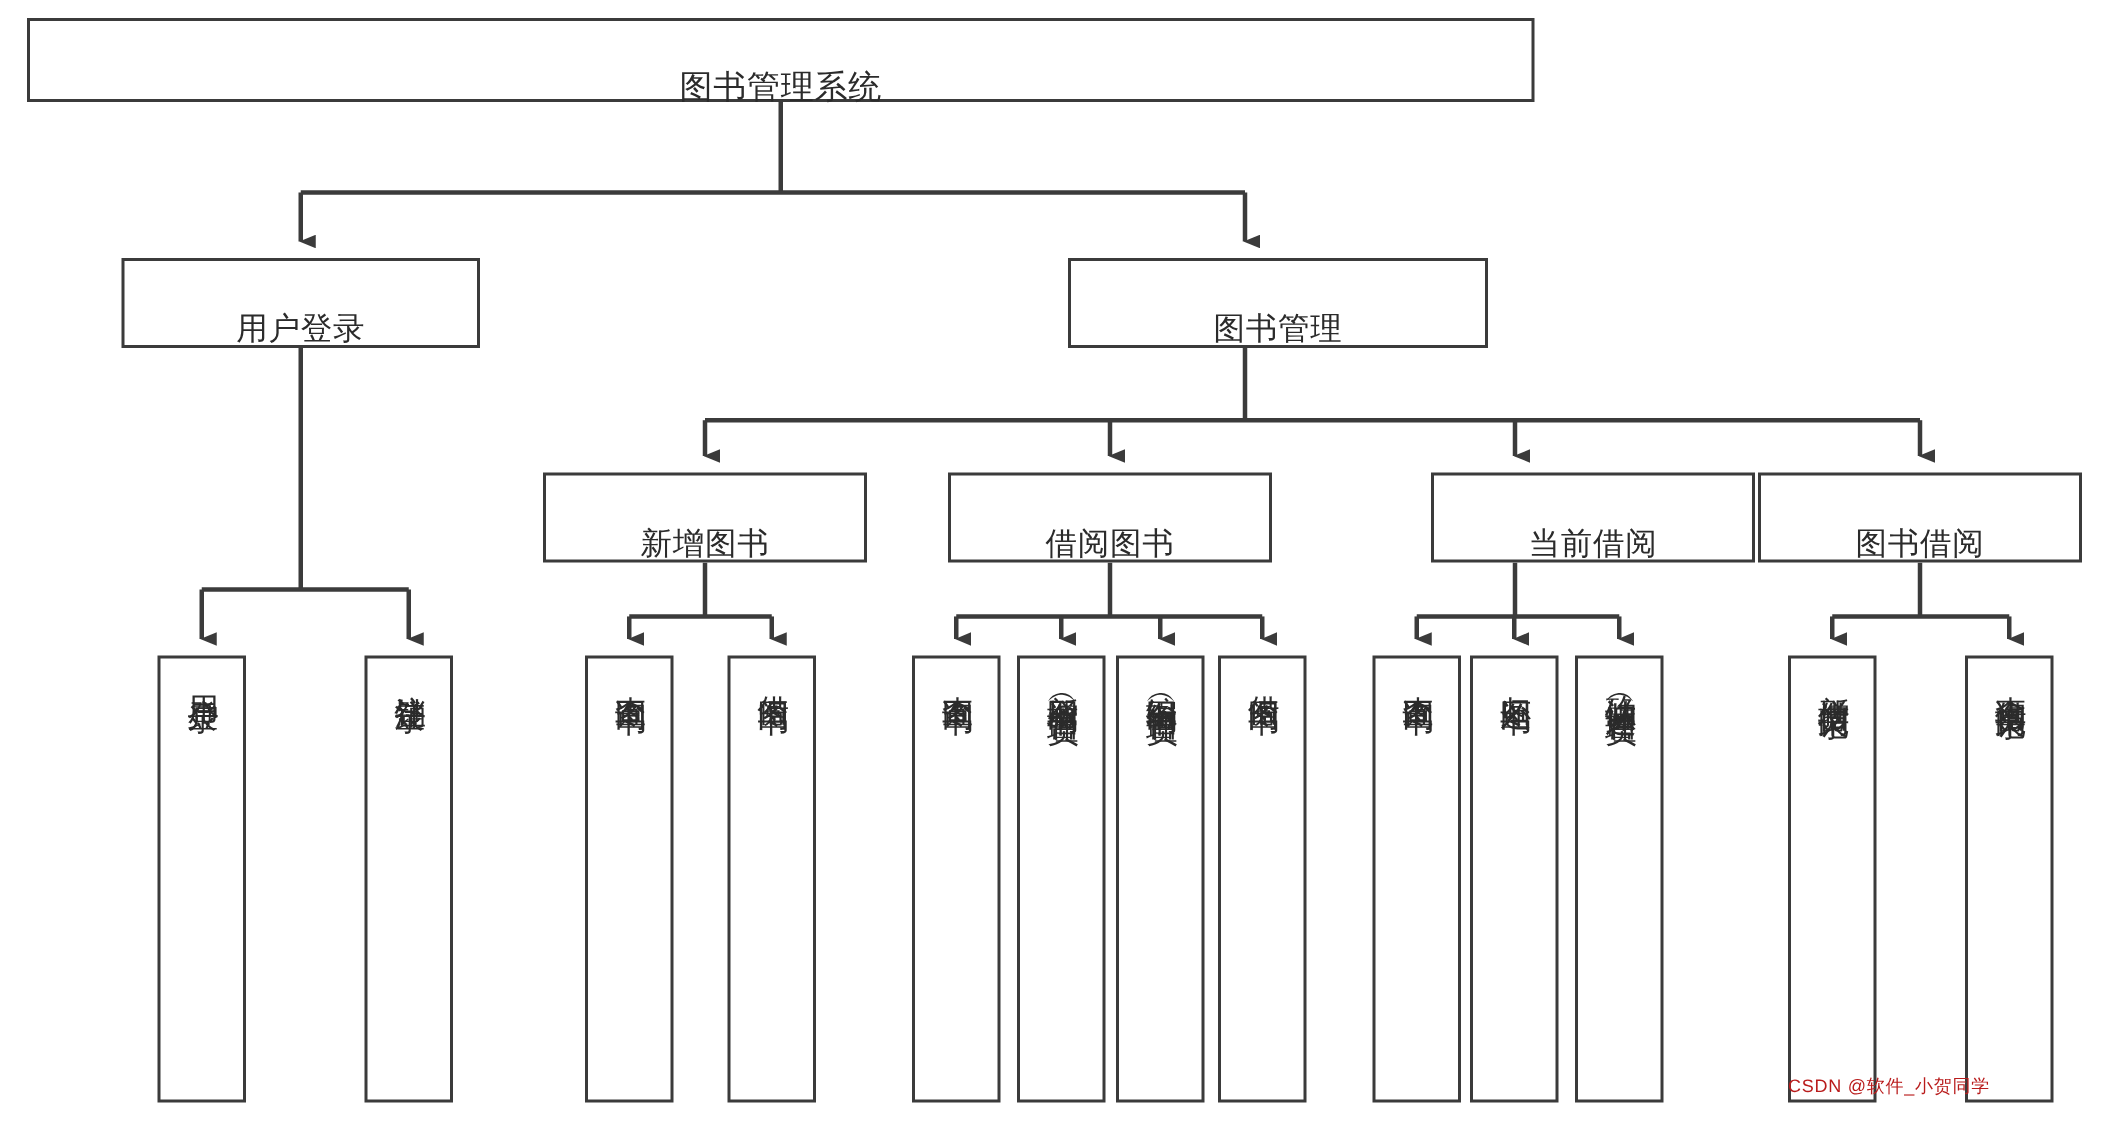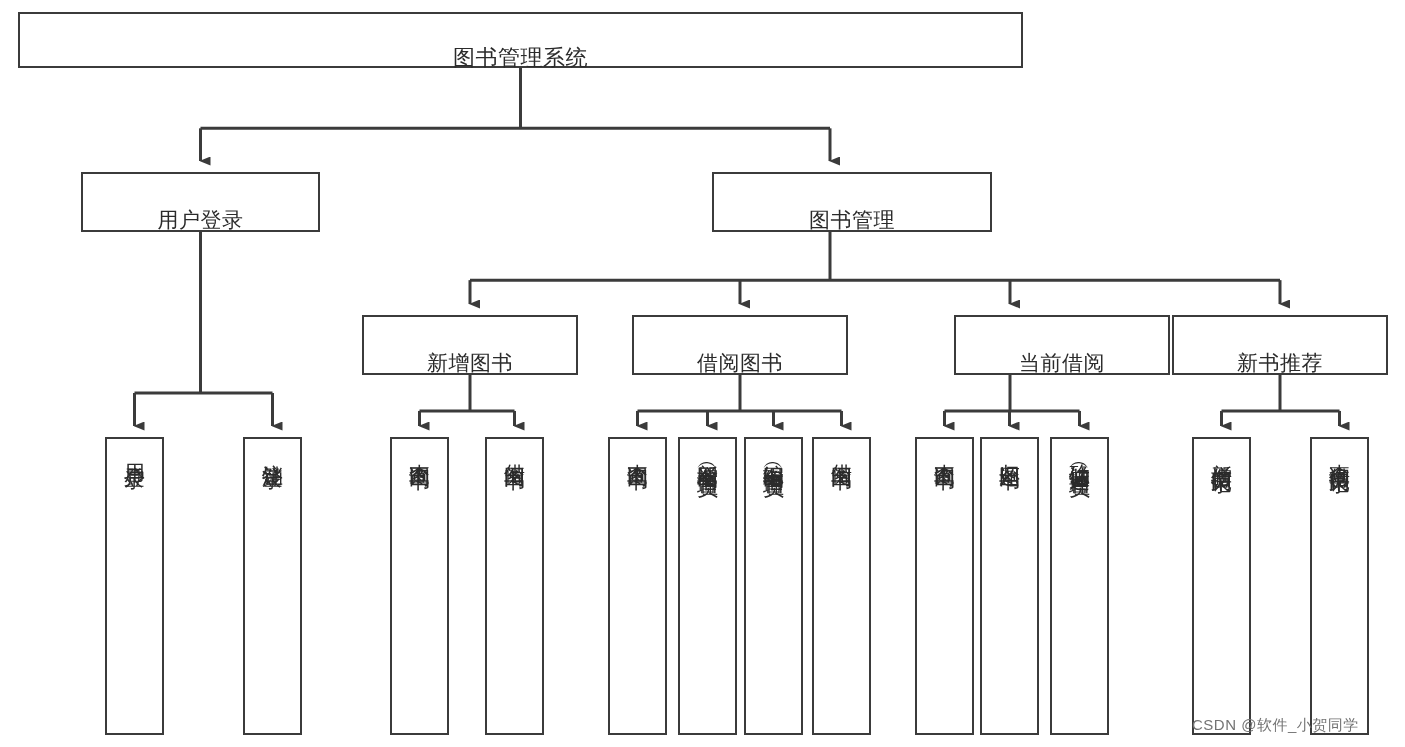--- a/index.html
+++ b/index.html
@@ -51,22 +51,22 @@
     writing-mode: vertical-rl;
     text-orientation: upright;
     font-size: 21px;
     color: #2b2b2b;
     line-height: 1.05;
     letter-spacing: 2px;
     white-space: nowrap;
   }
   .watermark {
     position: absolute;
-    font-size: 15px;
-    color: #737373;
+    font-size: 12px;
+    color: #b91c1c;
     white-space: nowrap;
     letter-spacing: 0.5px;
   }
 </style>
 </head>
 <body>
 
 <div id="stage">
 
   <svg id="diagram-svg" width="1405" height="747">
@@ -126,21 +126,21 @@
   <div class="node-box" id="box-new-book-recommend" style="left: 362px; top: 315px; width: 216px; height: 60px;">
     <span class="node-label-h">新增图书</span>
   </div>
   <div class="node-box" id="box-book-borrow" style="left: 632px; top: 315px; width: 216px; height: 60px;">
     <span class="node-label-h">借阅图书</span>
   </div>
   <div class="node-box" id="box-current-borrow" style="left: 954px; top: 315px; width: 216px; height: 60px;">
     <span class="node-label-h">当前借阅</span>
   </div>
   <div class="node-box" id="box-borrow-record" style="left: 1172px; top: 315px; width: 216px; height: 60px;">
-    <span class="node-label-h">新书推荐</span>
+    <span class="node-label-h">图书借阅</span>
   </div>
 
   <div class="node-box vertical" id="box-leaf-user-login" style="left: 105px; top: 437px; width: 59px; height: 298px;">
     <span class="node-label-v">用户登录</span>
   </div>
   <div class="node-box vertical" id="box-leaf-user-logout" style="left: 243px; top: 437px; width: 59px; height: 298px;">
     <span class="node-label-v">注销登录</span>
   </div>
   <div class="node-box vertical" id="box-leaf-query-book-rec" style="left: 390px; top: 437px; width: 59px; height: 298px;">
     <span class="node-label-v">查询图书</span>

